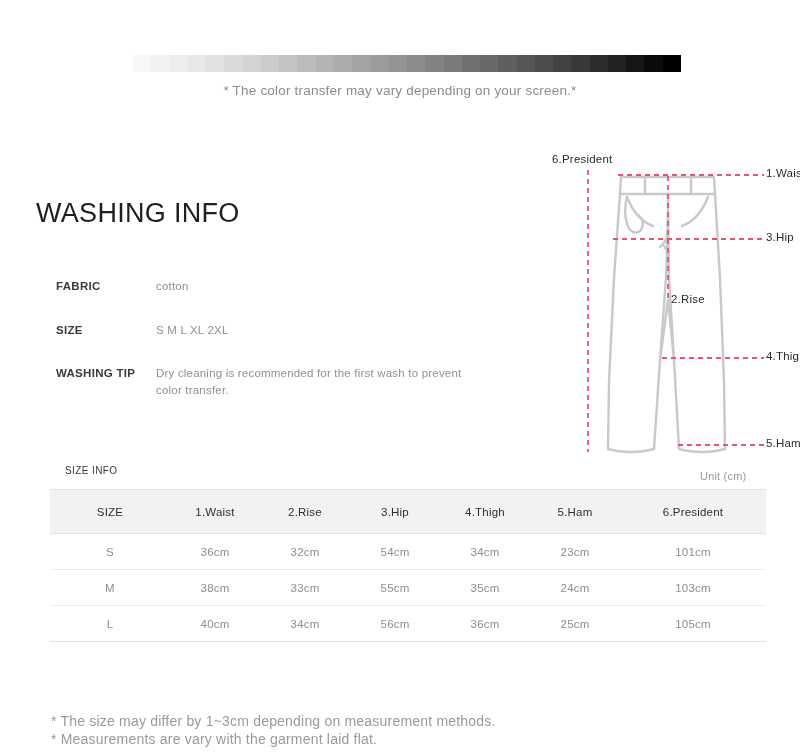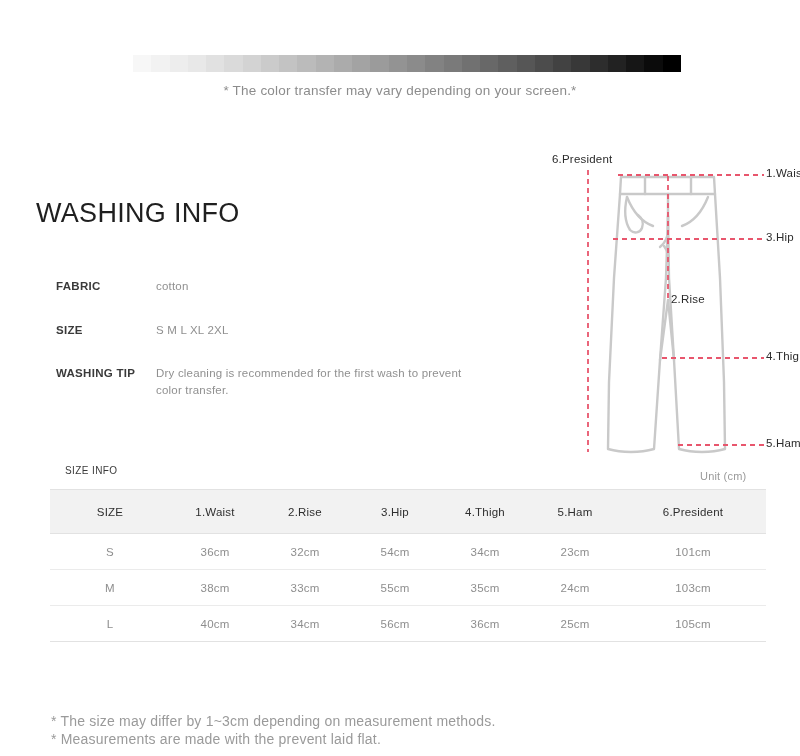--- a/index.html
+++ b/index.html
@@ -299,14 +299,14 @@
       <td>56cm</td>
       <td>36cm</td>
       <td>25cm</td>
       <td>105cm</td>
     </tr>
   </tbody>
 </table>
 
 <div id="footnotes">
   <div>* The size may differ by 1~3cm depending on measurement methods.</div>
-  <div>* Measurements are made with the prevent laid flat.</div>
+  <div>* Measurements are vary with the garment laid flat.</div>
 </div>
 
 </body></html>

